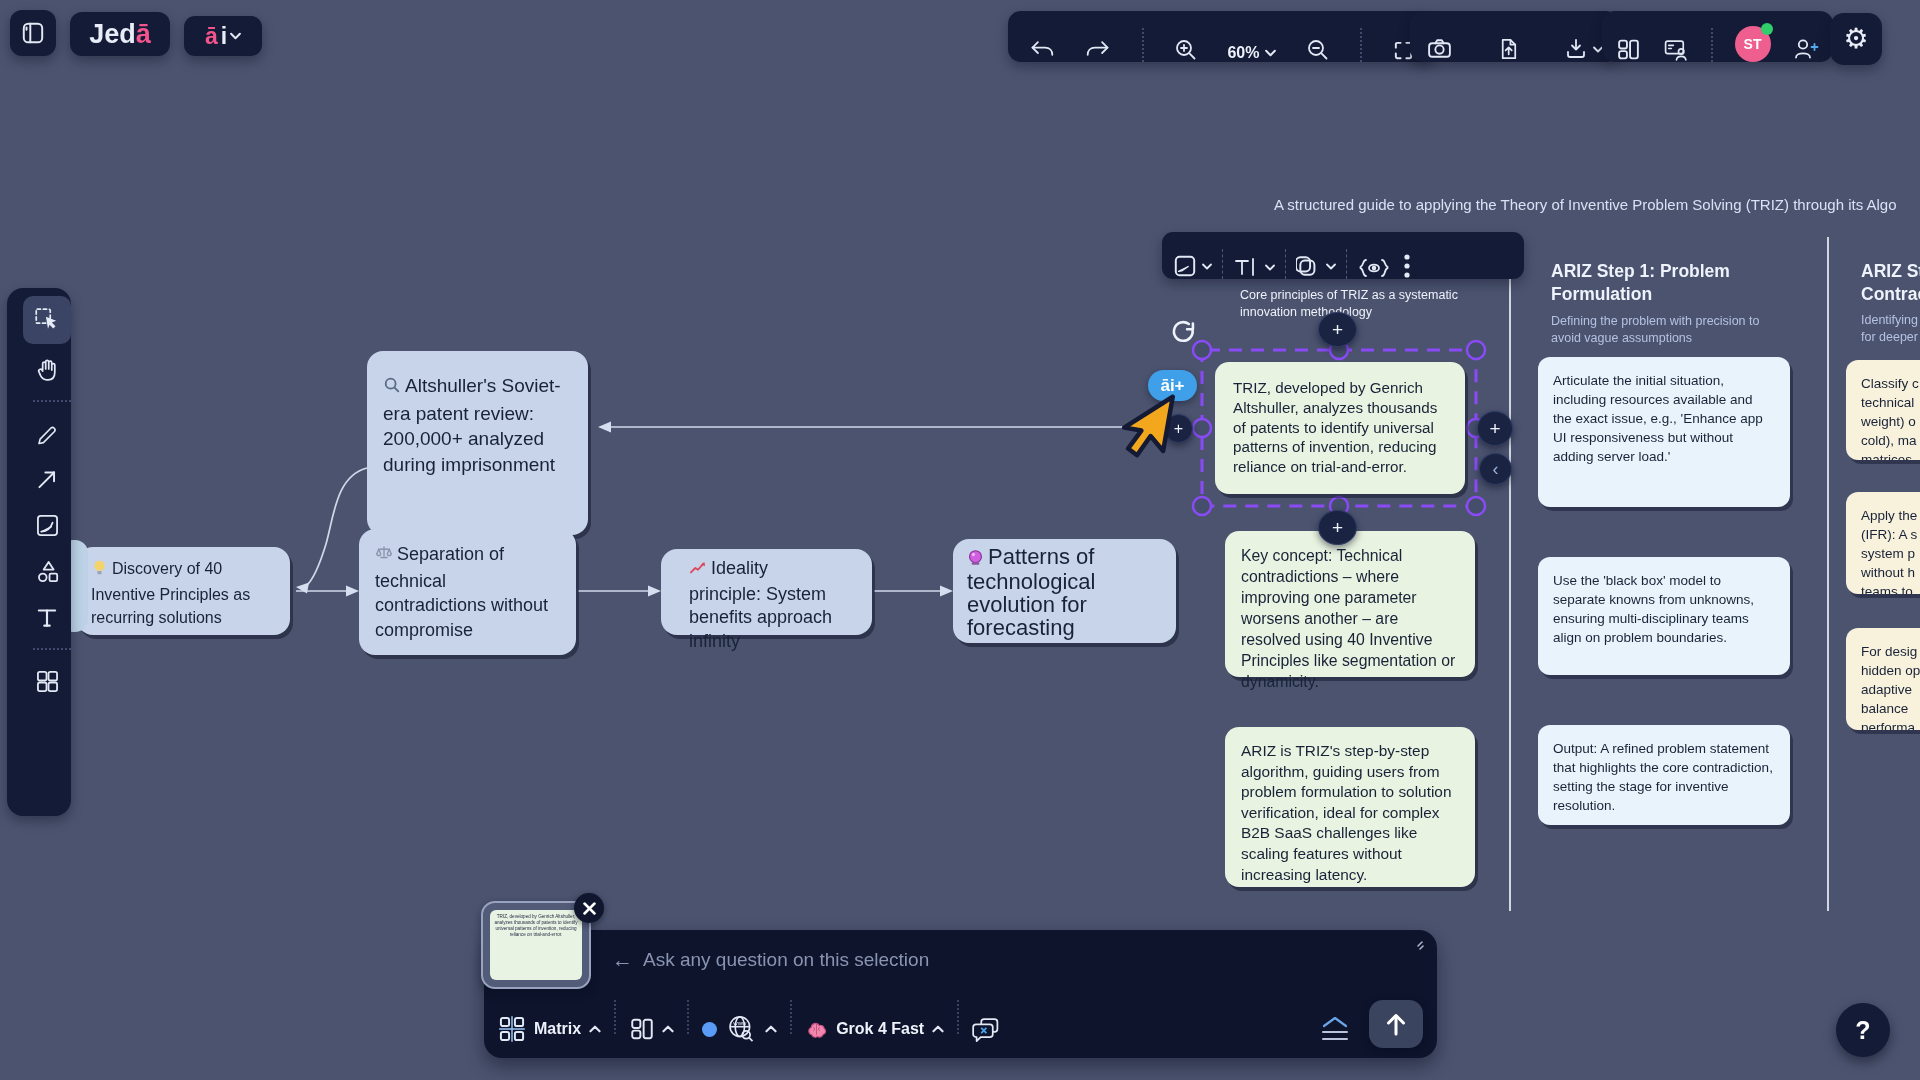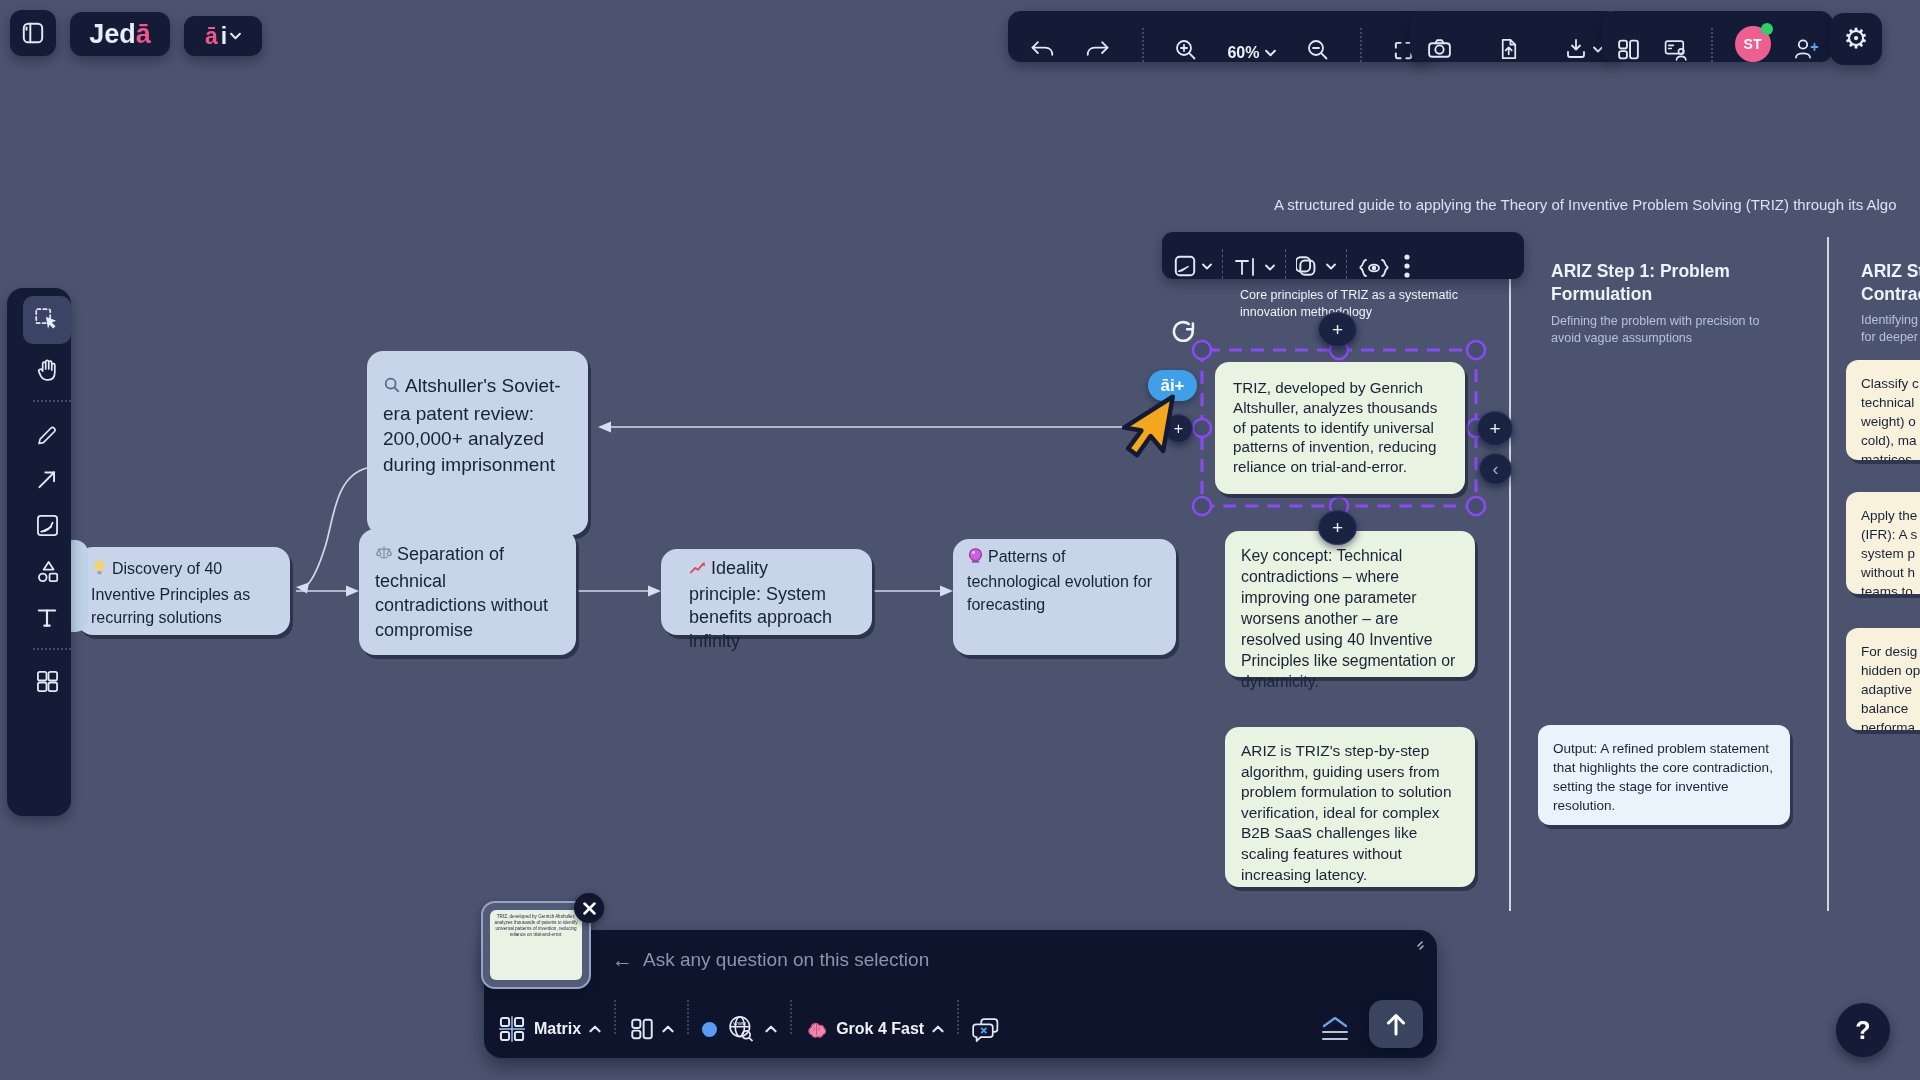--- a/index.html
+++ b/index.html
@@ -93,21 +93,21 @@
         </svg></span><span>Separation of technical contradictions without compromise</span>
   </div>
 
   <div class="node" style="left:661px;top:549px;width:211px;height:86px;padding:8px 28px;font-size:18px;line-height:23.5px">
     <span class="nico"><svg width="18" height="16" viewBox="0 0 20 18">
           <polyline points="2,14 7,9 10,11 16,4" stroke="#e0455a" stroke-width="2" fill="none" stroke-linecap="round" stroke-linejoin="round"></polyline>
           <polygon points="17.5,2.5 17.8,7 13.5,5" fill="#e0455a"></polygon>
         </svg></span><span>Ideality principle: System benefits approach infinity</span>
   </div>
 
-  <div class="node" style="left:953px;top:539px;width:223px;height:116px;padding:6px 14px;font-size:16px;line-height:23px">
+  <div class="node" style="left:953px;top:539px;width:223px;height:104px;padding:6px 14px;font-size:22px;line-height:23px">
     <span class="nico"><svg width="17" height="17" viewBox="0 0 20 20">
           <circle cx="10" cy="9" r="7" fill="#cf5fe0" stroke="#8a2f96" stroke-width="1.3"></circle>
           <circle cx="7.5" cy="6.5" r="2" fill="#efb1f5"></circle>
           <rect x="5.5" y="15.5" width="9" height="3" rx="1.2" fill="#8a5aa0"></rect>
         </svg></span><span>Patterns of technological evolution for forecasting</span>
   </div>
 
   <div class="node green" style="left:1215px;top:362px;width:250px;height:132px;padding:16px 18px;font-size:15.2px;line-height:19.8px">
     <span>TRIZ, developed by Genrich Altshuller, analyzes thousands of patents to identify universal patterns of invention, reducing reliance on trial-and-error.</span>
   </div>
@@ -115,20 +115,22 @@
   <div class="node green" style="left:1225px;top:531px;width:250px;height:146px;padding:14px 16px;font-size:15.8px;line-height:21px">
     <span>Key concept: Technical contradictions – where improving one parameter worsens another – are resolved using 40 Inventive Principles like segmentation or dynamicity.</span>
   </div>
 
   <div class="node green" style="left:1225px;top:727px;width:250px;height:160px;padding:14px 16px;font-size:15.4px;line-height:20.6px">
     <span>ARIZ is TRIZ's step-by-step algorithm, guiding users from problem formulation to solution verification, ideal for complex B2B SaaS challenges like scaling features without increasing latency.</span>
   </div>
 
   <div class="coltitle" style="left:1551px;top:260px;width:215px">ARIZ Step 1: Problem Formulation</div>
   <div class="colsub" style="left:1551px;top:313px;width:238px">Defining the problem with precision to avoid vague assumptions</div>
+  <div class="card" style="left:1538px;top:357px;width:252px;height:150px">Articulate the initial situation, including resources available and the exact issue, e.g., 'Enhance app UI responsiveness but without adding server load.'</div>
+  <div class="card" style="left:1538px;top:557px;width:252px;height:118px">Use the 'black box' model to separate knowns from unknowns, ensuring multi-disciplinary teams align on problem boundaries.</div>
   <div class="card" style="left:1538px;top:725px;width:252px;height:100px">Output: A refined problem statement that highlights the core contradiction, setting the stage for inventive resolution.</div>
 
   <div class="coltitle preline" style="left:1861px;top:260px;width:90px">ARIZ Ste
 Contrac</div>
   <div class="colsub preline" style="left:1861px;top:312px;width:90px">Identifying
 for deeper</div>
   <div class="card cream preline" style="left:1846px;top:360px;width:130px;height:100px">Classify c
 technical
 weight) o
 cold), ma

